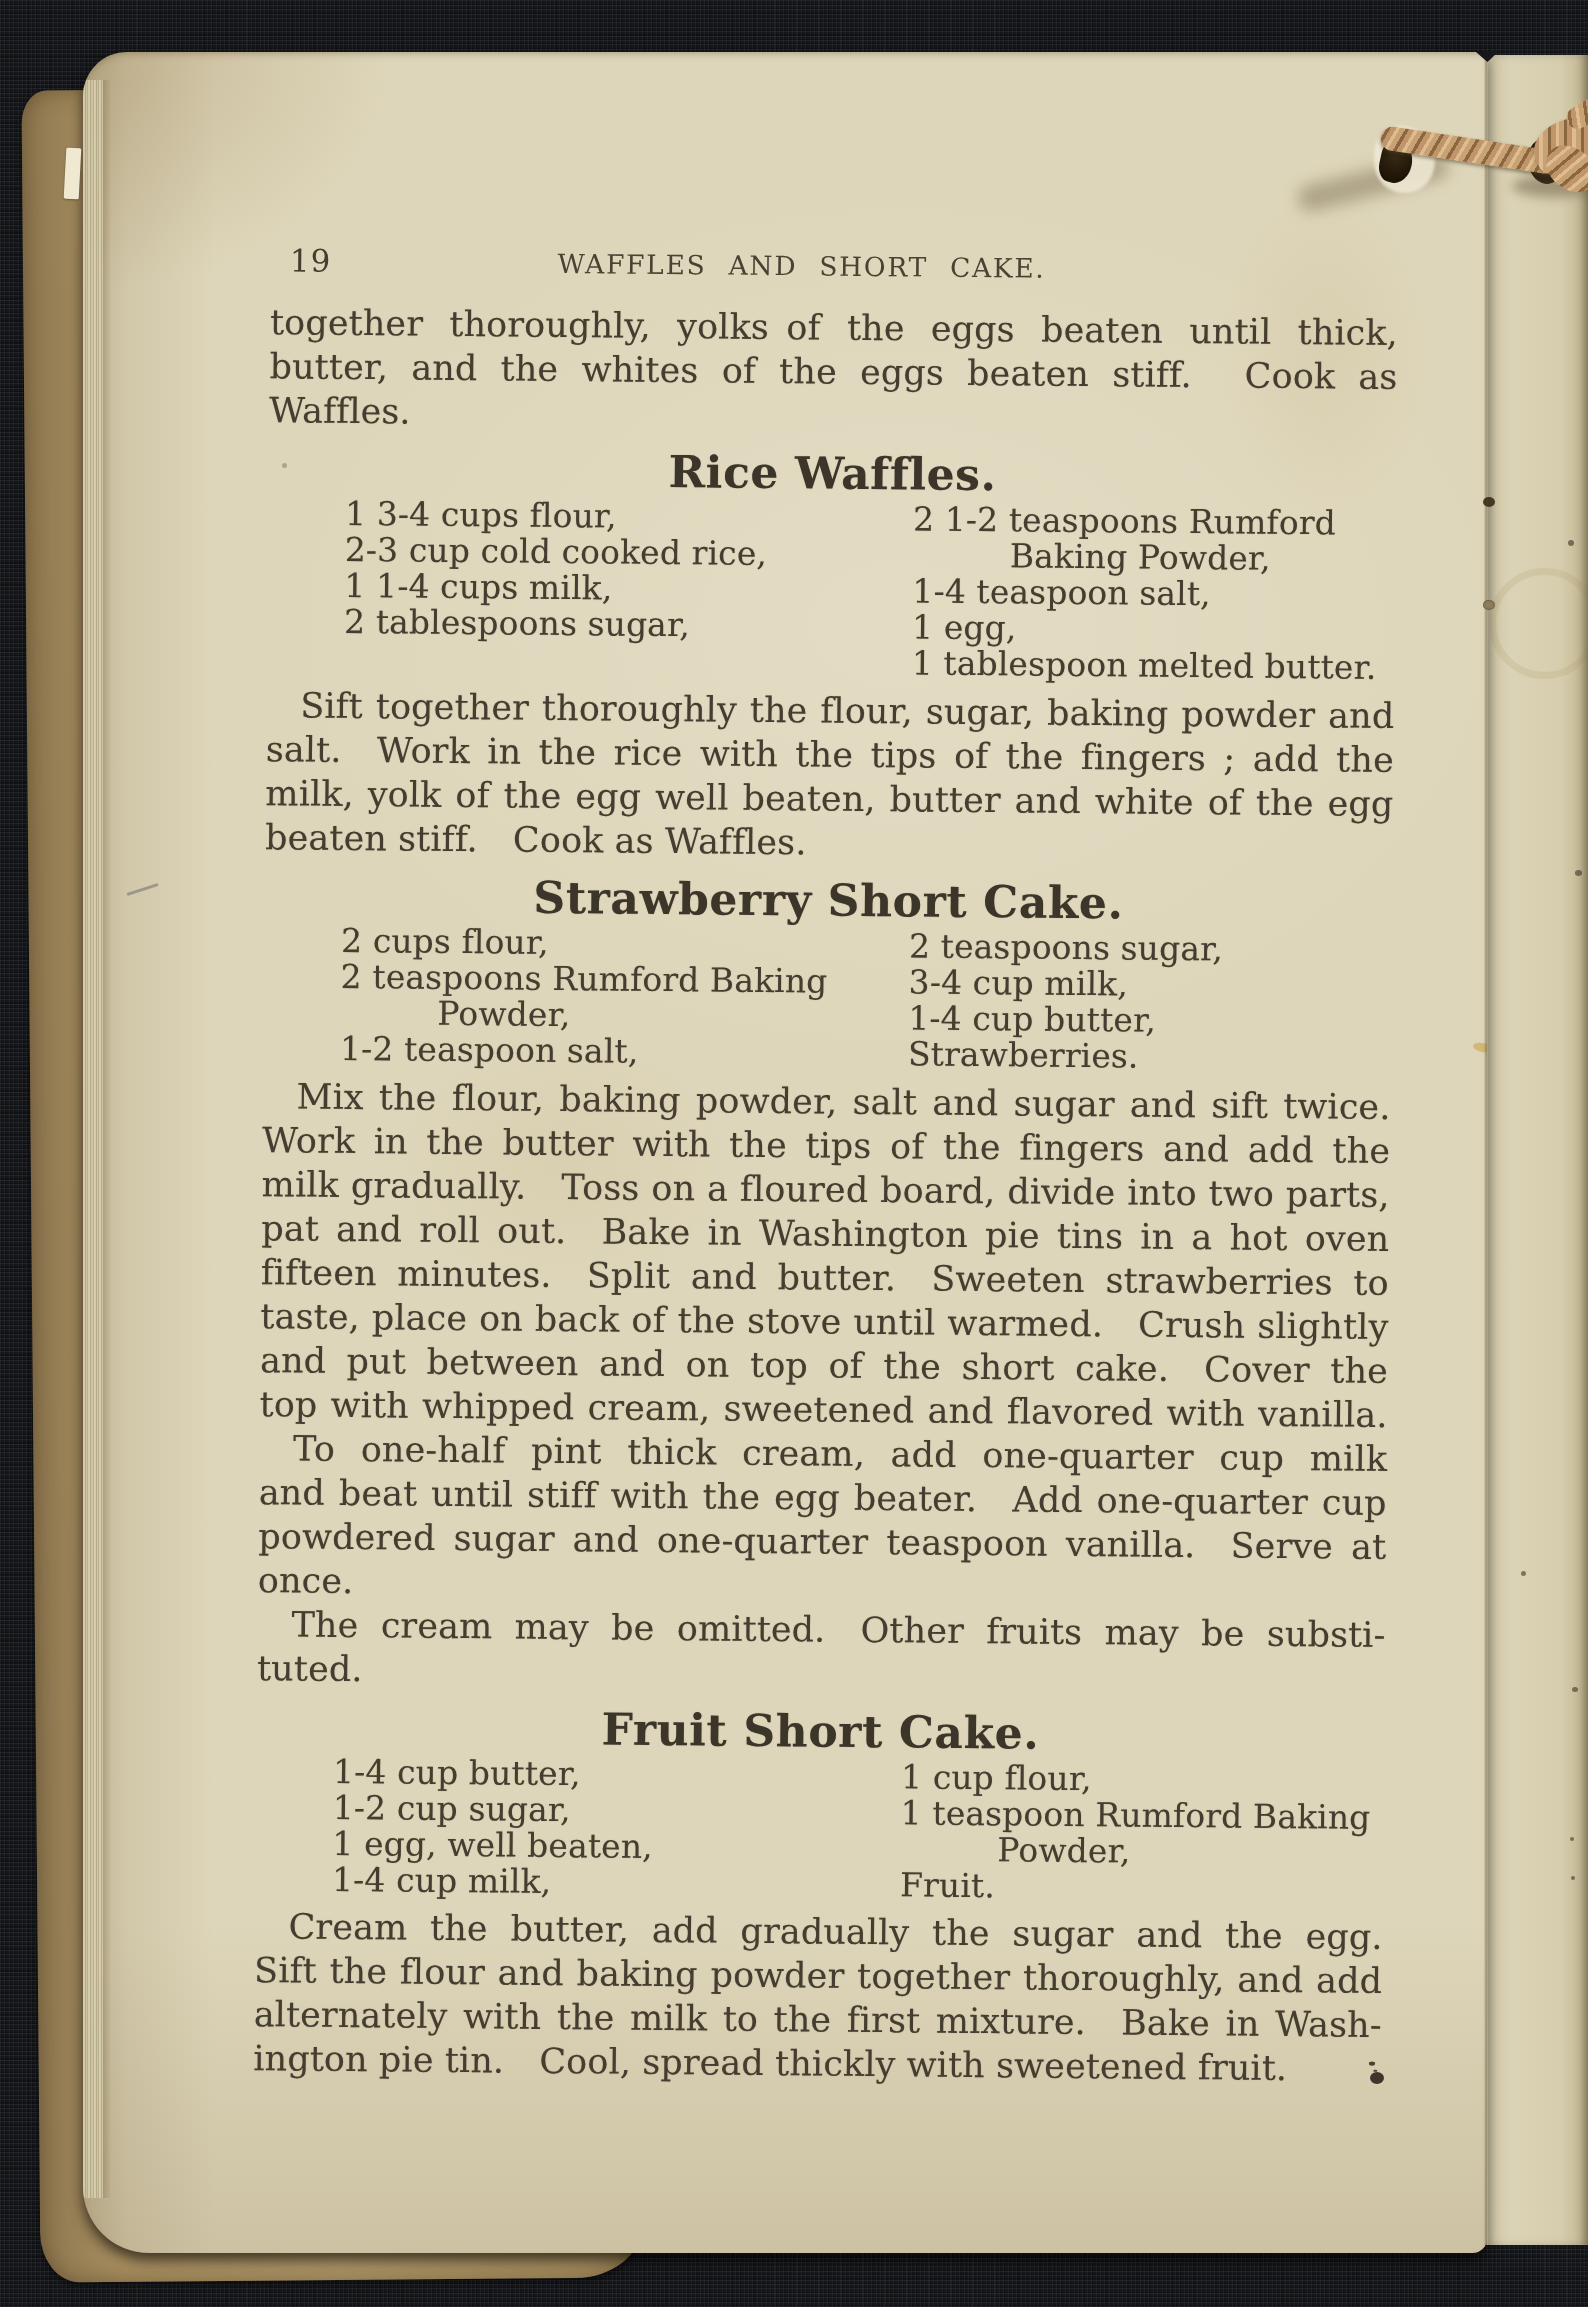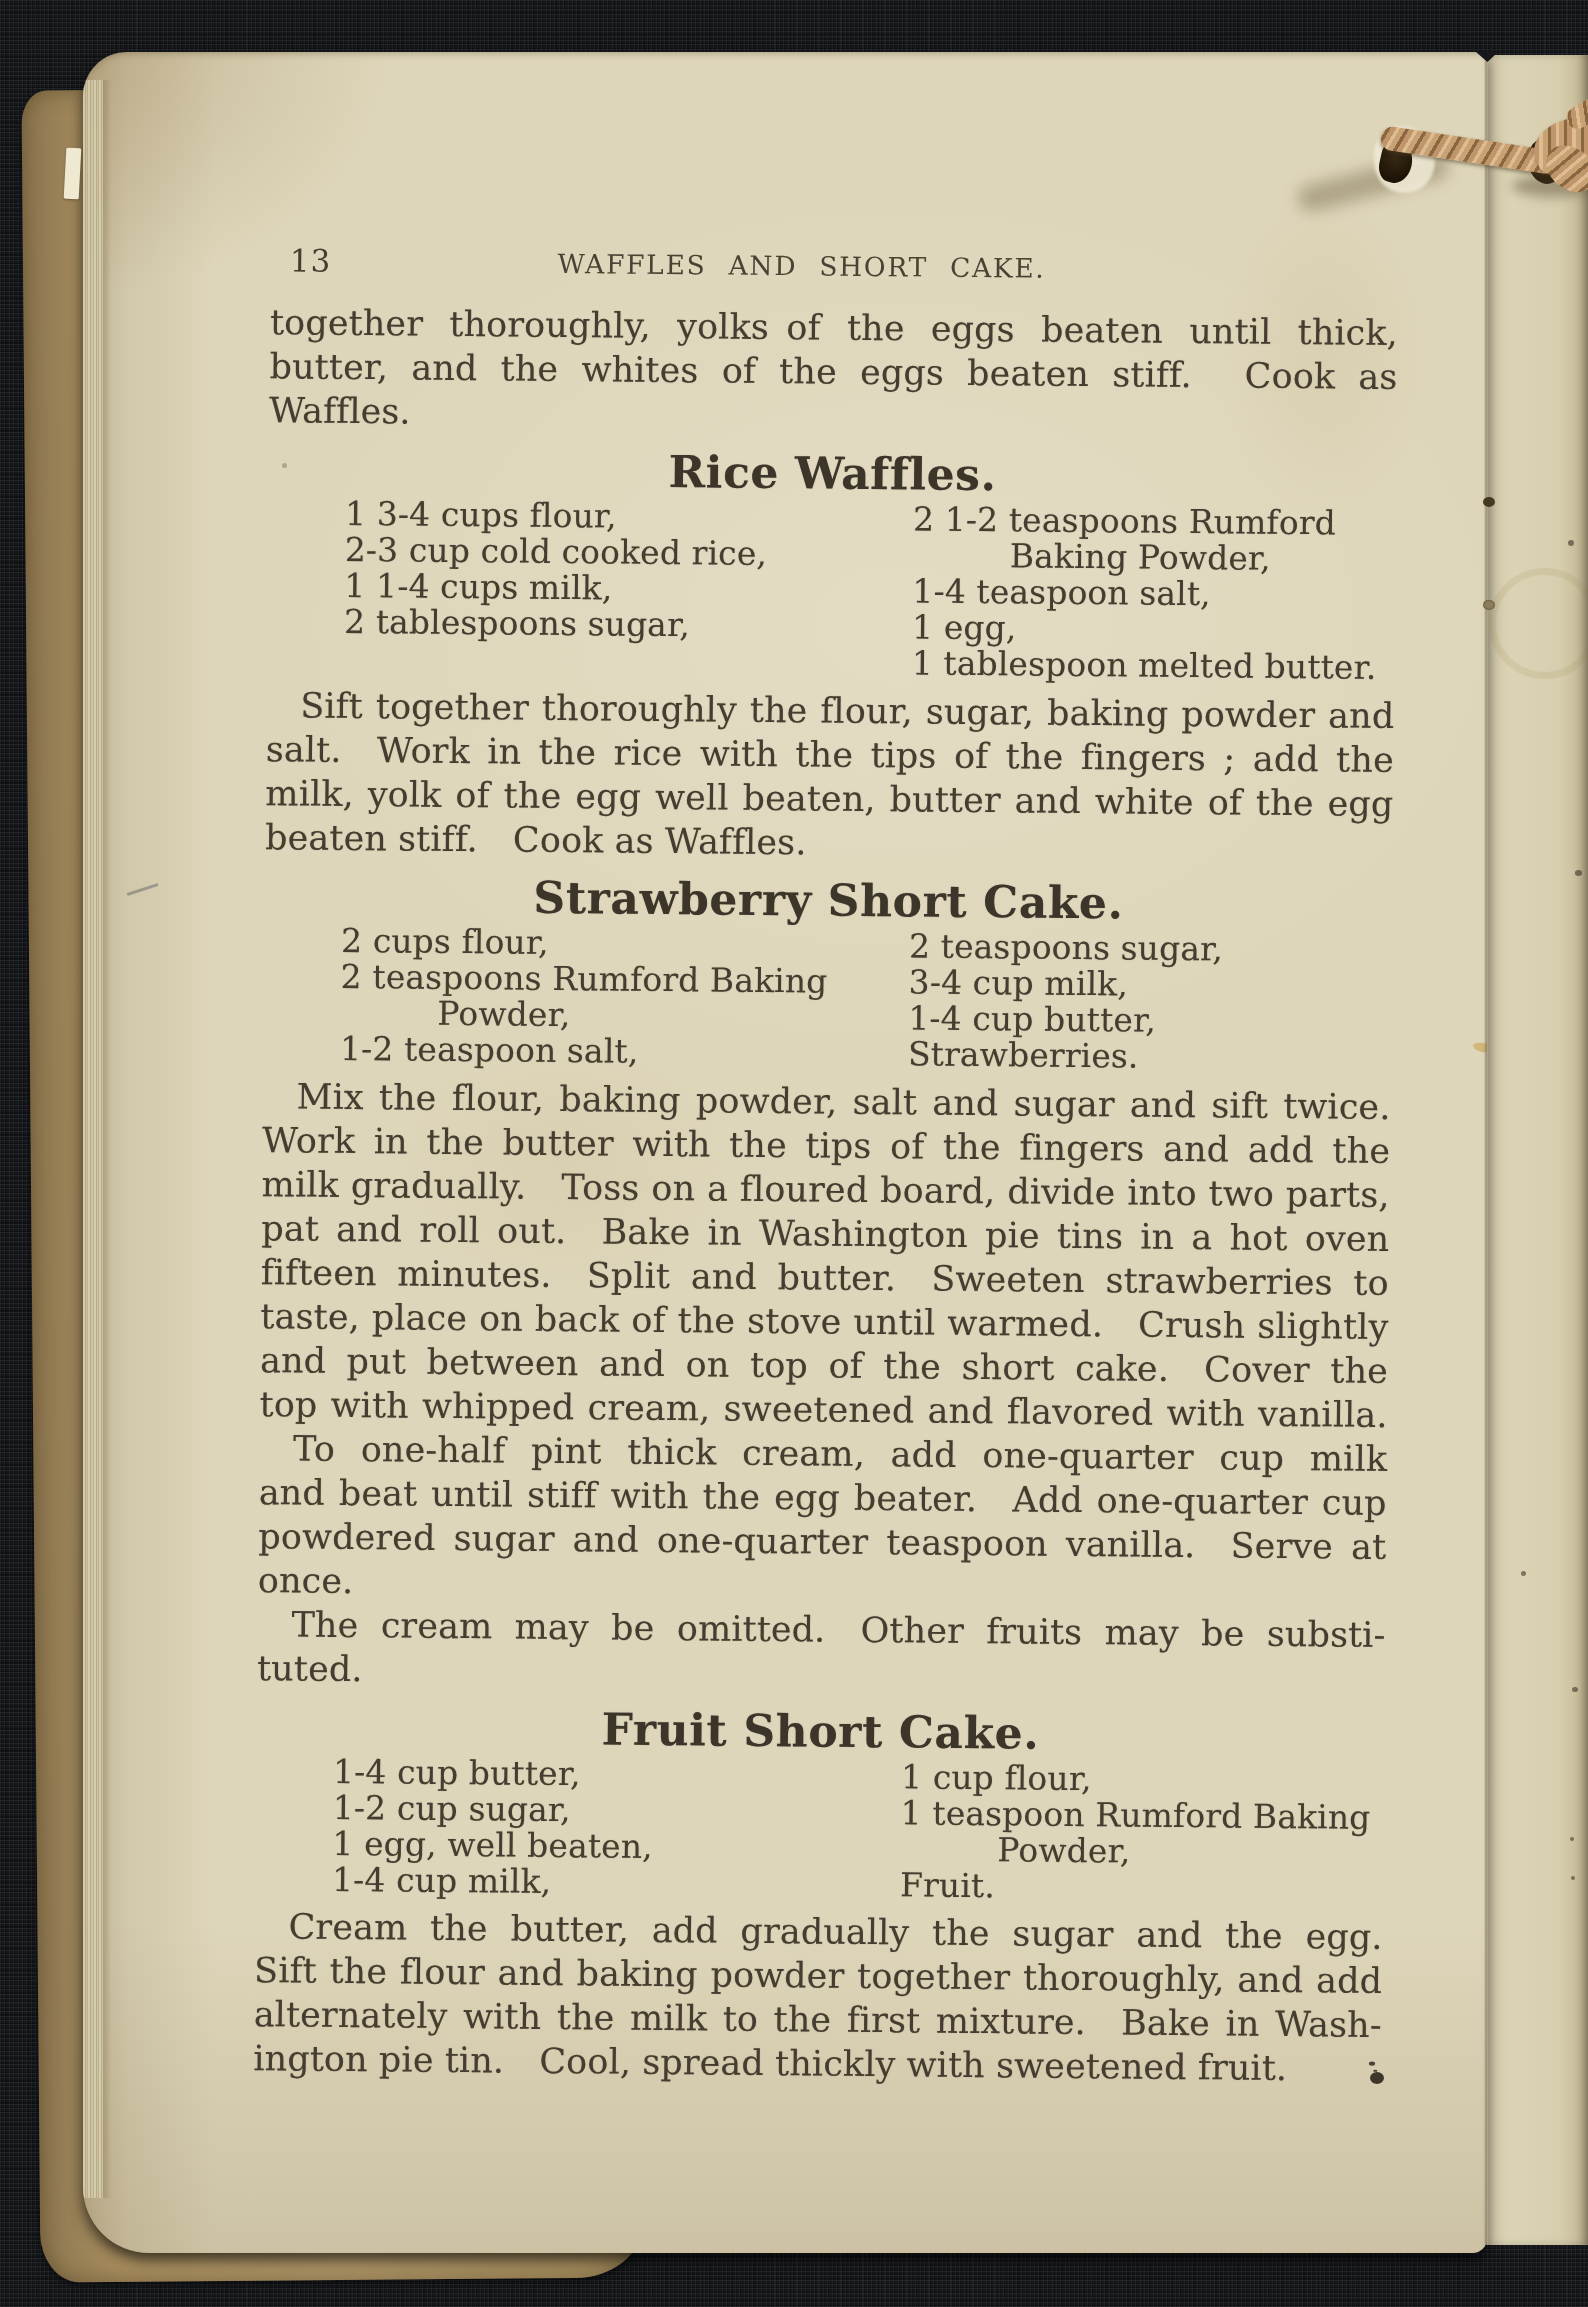--- a/index.html
+++ b/index.html
@@ -129,21 +129,21 @@
 
   <div class="paper-main">
     <div class="edge-stack"></div>
     <div class="stain stain-a"></div>
     <div class="stain stain-b"></div>
     <div class="stain stain-yellow"></div>
     <div class="pencil-mark"></div>
 
     <div class="sheet-content">
       <div class="header-row">
-        <span class="page-number">13</span>
+        <span class="page-number">19</span>
         <span class="running-title">WAFFLES AND SHORT CAKE.</span>
       </div>
       <div class="body-text" id="body-text">
           <div class="para">
             <div class="jline">together thoroughly, yolks of the eggs beaten until thick,</div>
             <div class="jline">butter, and the whites of the eggs beaten stiff.   Cook as</div>
             <div class="jline endline">Waffles.</div>
           </div>
           <div class="recipe-heading">Rice Waffles.</div>
           <div class="ingredients">

